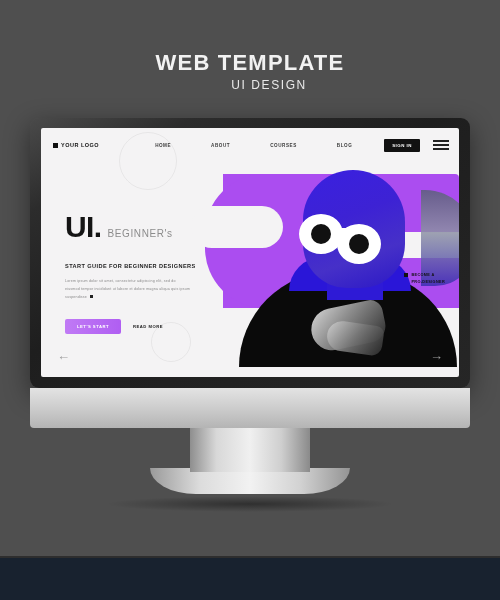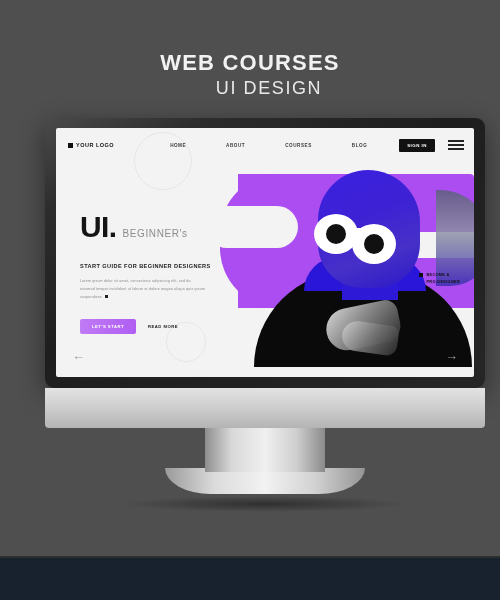--- a/index.html
+++ b/index.html
@@ -13,26 +13,26 @@
   
   #poster-header {
     position:absolute; top:50px; left:0; width:500px;
     text-align:center;
   }
   #poster-title {
     font-size:22px; font-weight:bold; color:#f2f2f2;
     letter-spacing:1.2px; line-height:1.15;
   }
   #poster-subtitle {
-    font-size:18px; font-weight:normal; color:#e9e9e9;
+    font-size:12px; font-weight:normal; color:#e9e9e9;
     letter-spacing:1.6px; margin-top:3px;padding-left:38px;
   }
 
   
-  #monitor { position:absolute; left:30px; top:118px; width:440px;margin-left:15px; }
+  #monitor { position:absolute; left:30px; top:118px; width:440px; }
 
   #monitor-bezel {
     width:440px; height:270px;
     background:linear-gradient(150deg,#4a4a4a 0%,#2c2c2c 18%,#1e1e1e 45%,#262626 100%);
     border-radius:9px;
     padding:10px 11px 11px 11px;
     box-shadow:0 8px 26px rgba(0,0,0,.45);
     position:relative;
   }
   #screen {
@@ -210,21 +210,21 @@
   
   #bottom-strip {
     position:absolute; left:0; bottom:0; width:500px; height:44px;
     background:#18222f; border-top:2px solid #2e2e2e;
   }
 </style>
 </head>
 <body>
 
 <div id="poster-header">
-  <div id="poster-title">WEB COURSES</div>
+  <div id="poster-title">WEB TEMPLATE</div>
   <div id="poster-subtitle">UI DESIGN</div>
 </div>
 
 <div id="monitor">
 
   <div id="monitor-bezel">
     <div id="screen">
 
       <div id="site-nav">
         <div id="logo">

